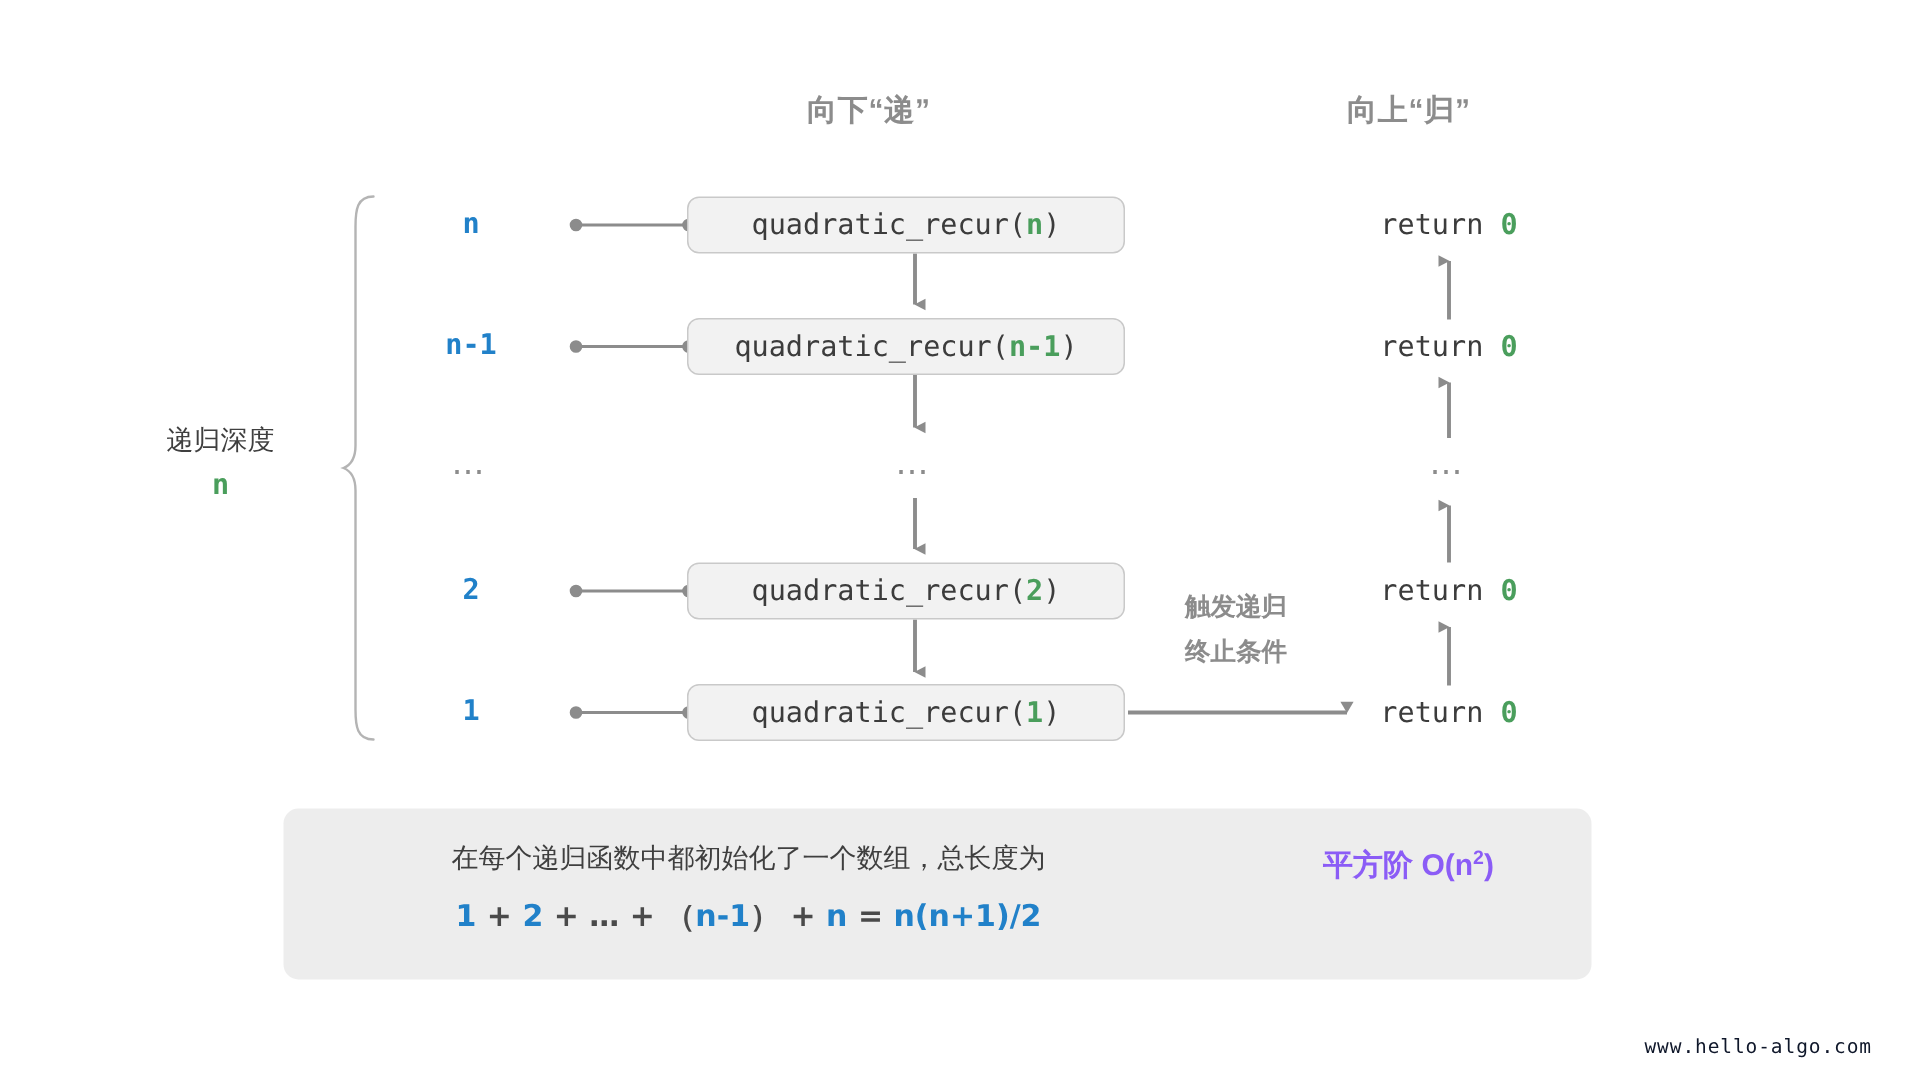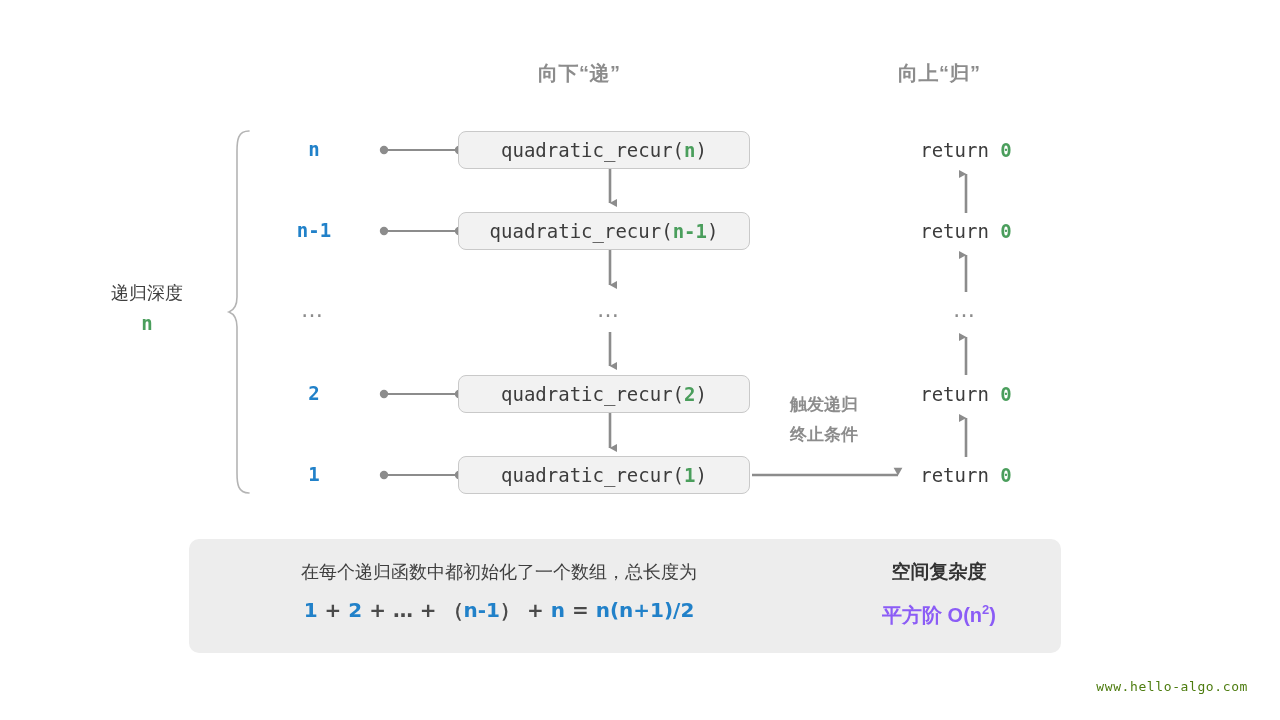--- a/index.html
+++ b/index.html
@@ -188,24 +188,24 @@
     color: #8b5cf6;
     line-height: 38px;
     white-space: nowrap;
   }
   .sum-r2 sup { font-size: 13px; }
 
   
   .watermark {
     position: absolute;
     right: 32px;
-    bottom: 26px;
+    bottom: 14px;
     font-family: "DejaVu Sans Mono", "Liberation Mono", monospace;
     font-size: 13px;
-    color: #4d7c0f;
+    color: #0f172a;
     letter-spacing: 0.6px;
     white-space: nowrap;
   }
 </style>
 </head>
 <body>
 
 <div class="stage">
 
   <svg class="layer" viewBox="0 0 1280 720">
@@ -339,21 +339,20 @@
 
   <div class="summary">
     <div class="summary-text">
       <div class="sum-line1">在每个递归函数中都初始化了一个数组，总长度为</div>
       <div class="sum-line2">
         <span class="b">1</span><span class="g"> + </span><span class="b">2</span><span class="g"> + </span><span class="g">…</span><span class="g"> + （</span><span class="b">n-1</span><span class="g">） + </span><span class="b">n</span><span class="g"> = </span><span class="b">n(n+1)/2</span>
       </div>
     </div>
 
     <div class="summary-right">
-      <div class="sum-r1">空间复杂度</div>
       <div class="sum-r2">
         <span>平方阶  O(n</span><sup>2</sup><span>)</span>
       </div>
     </div>
   </div>
 
   <div class="watermark">www.hello-algo.com</div>
 
 </div>
 

